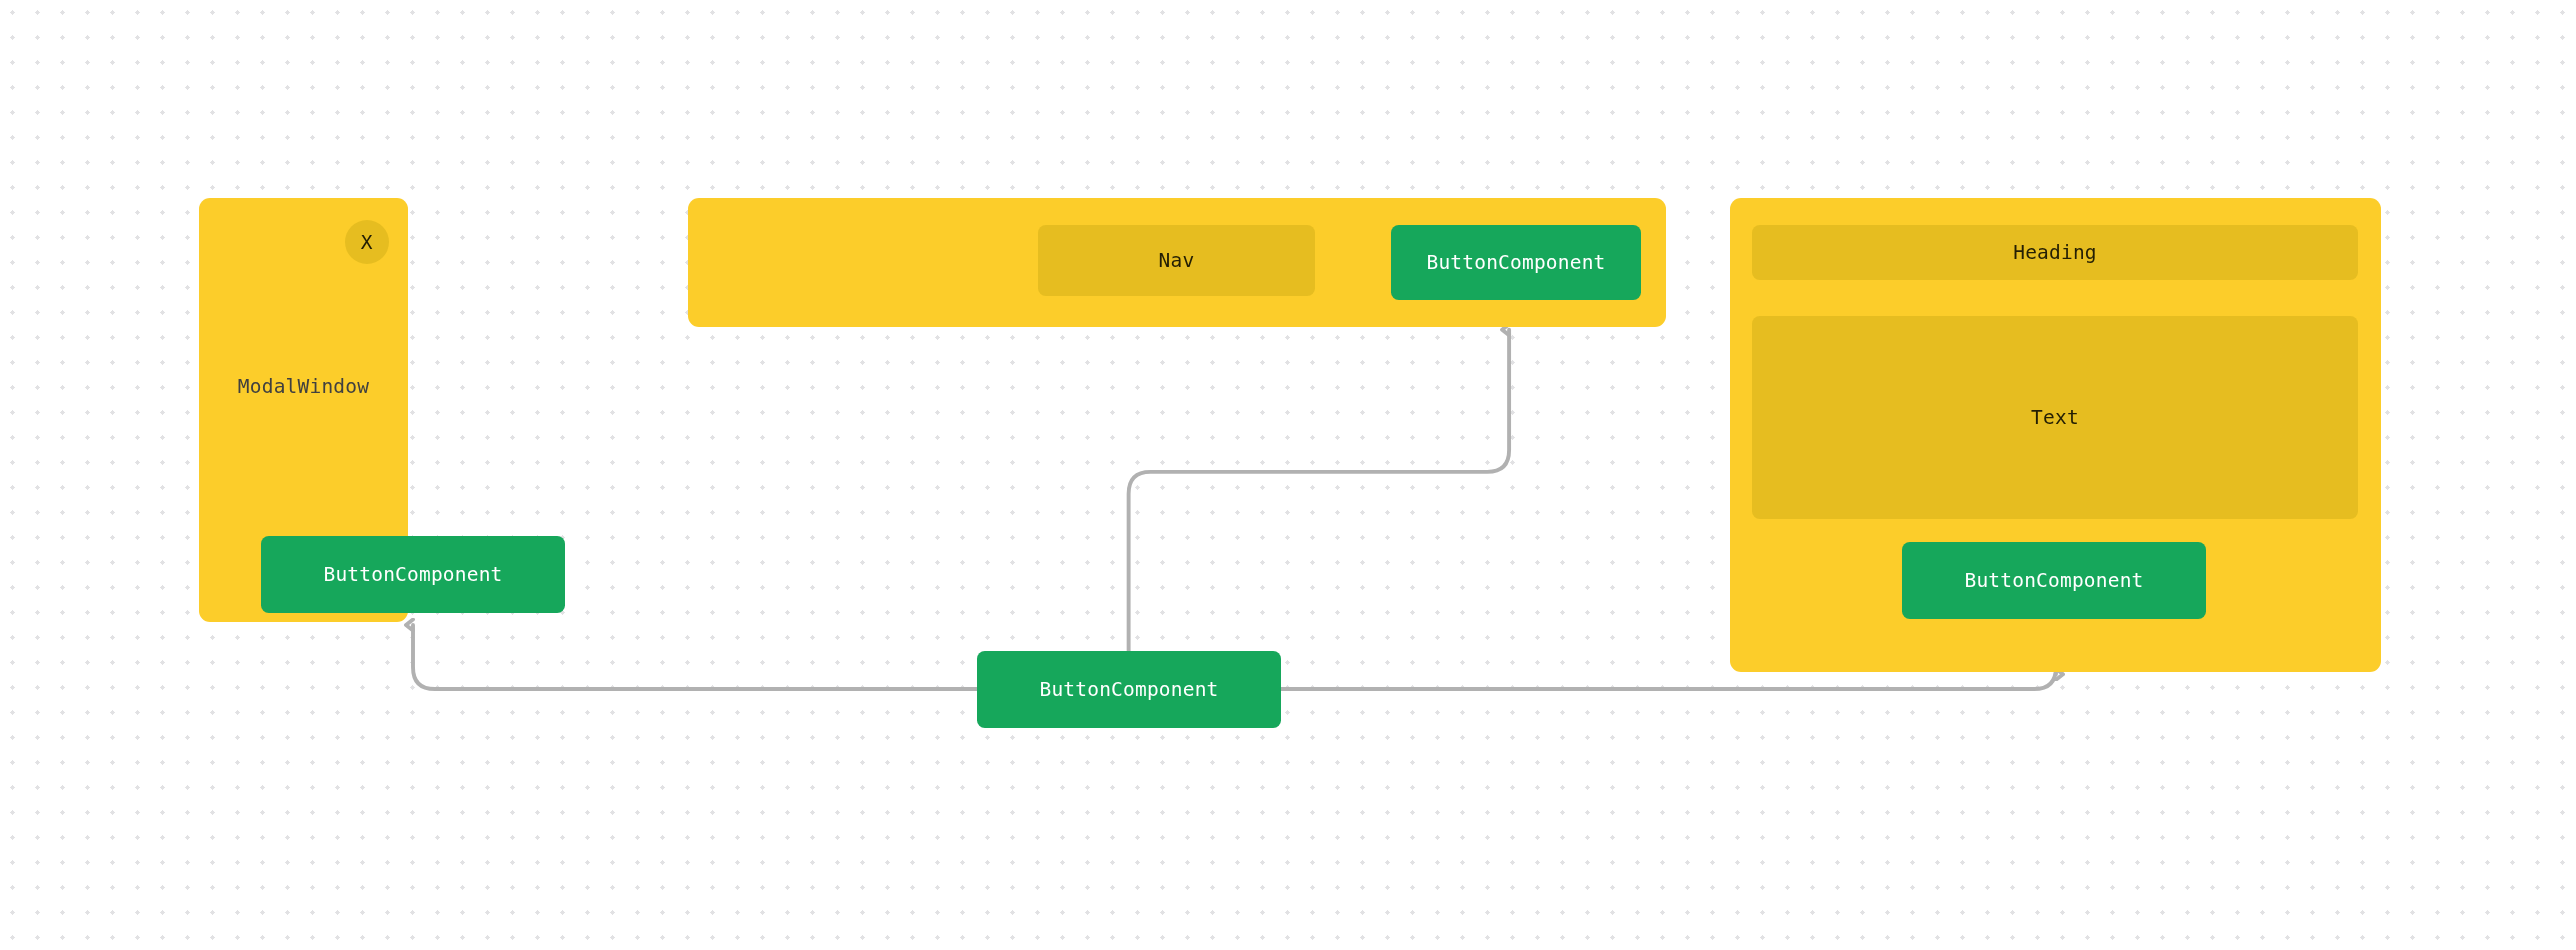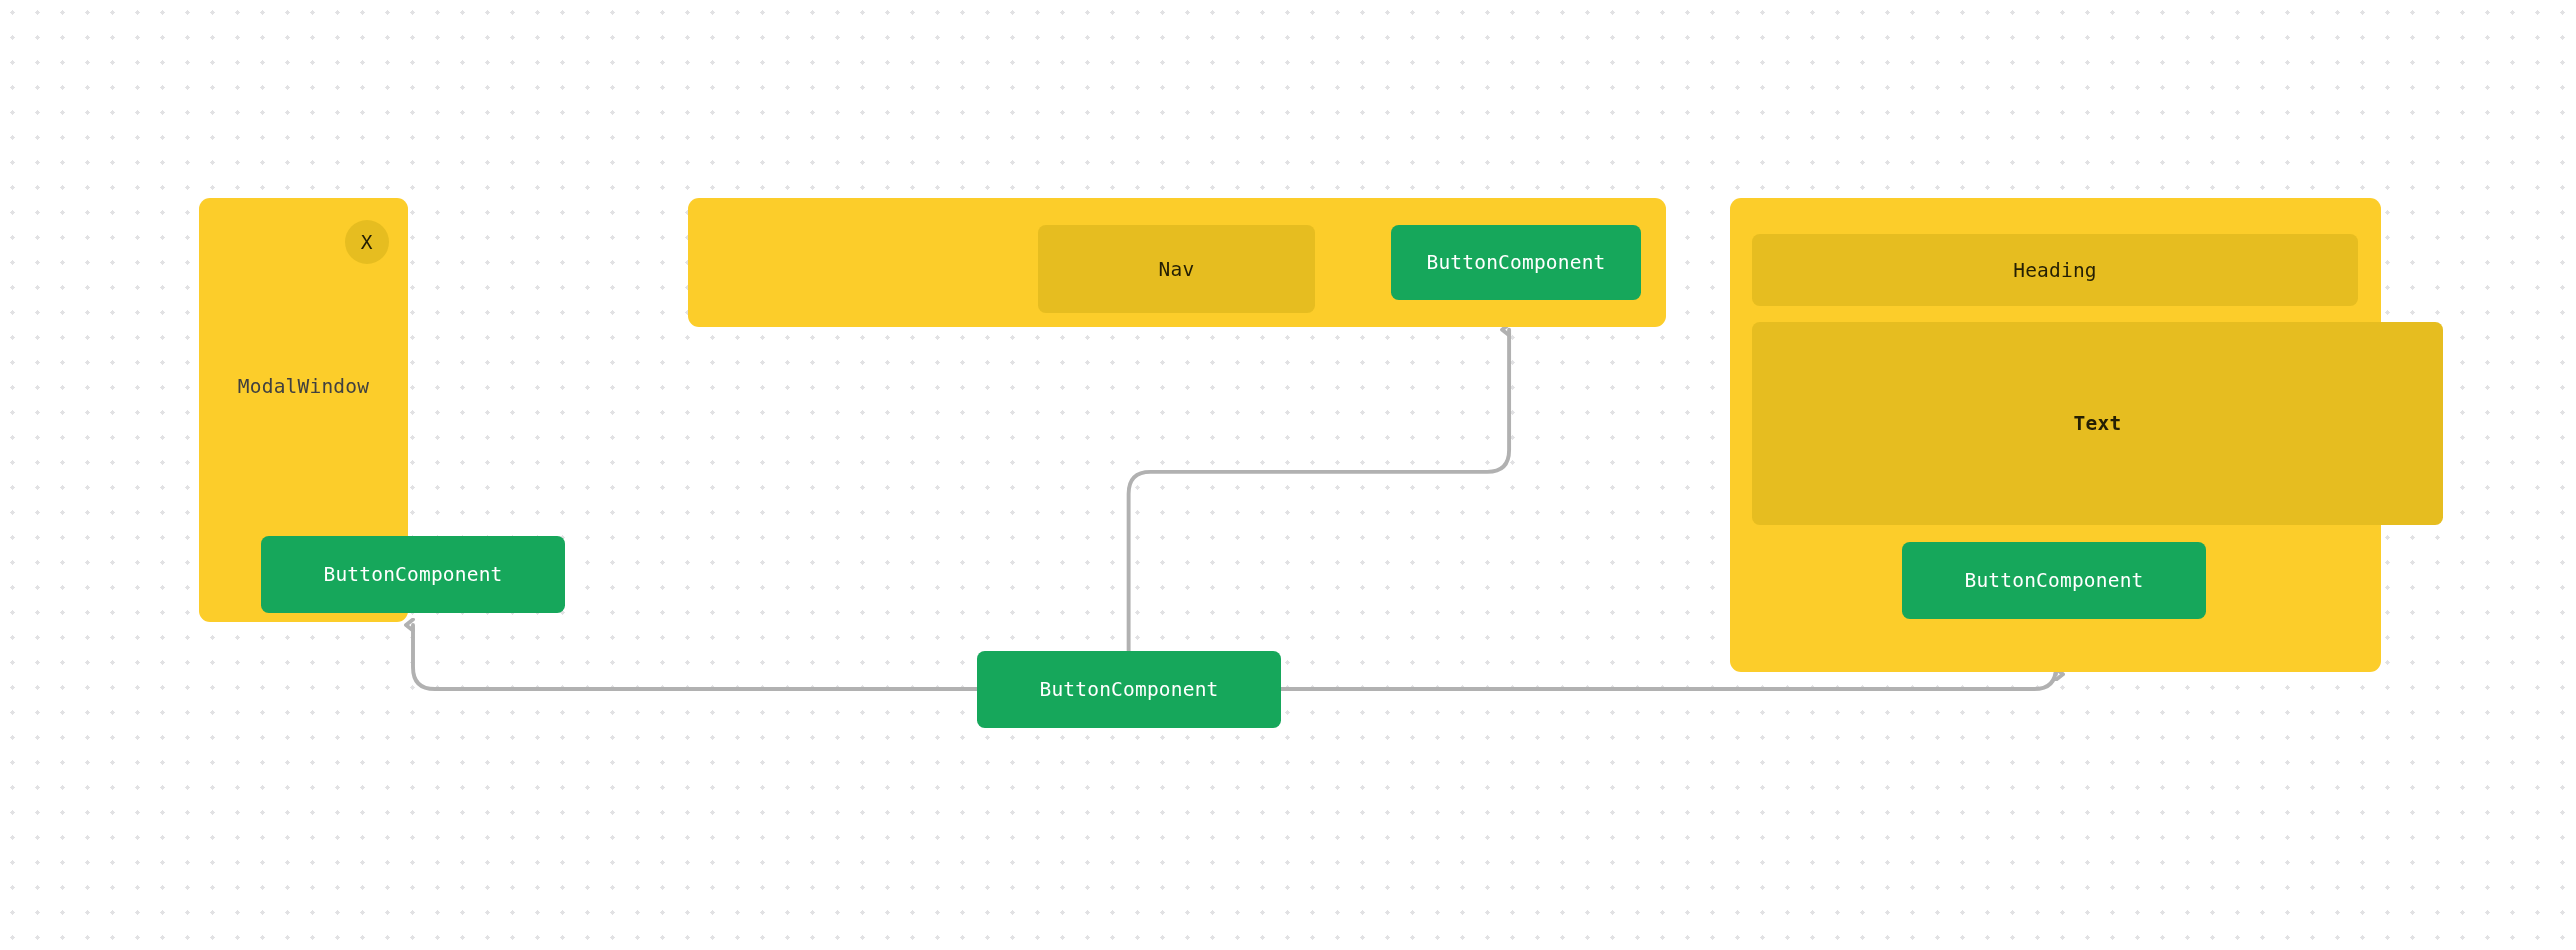--- a/index.html
+++ b/index.html
@@ -128,48 +128,47 @@
   #node-navbar .inner-box.logo {
     left: 25px;
     top: 27px;
     width: 251px;
     height: 75px;
   }
   #node-navbar .inner-box.nav {
     left: 350px;
     top: 27px;
     width: 277px;
-    height: 88px;
+    height: 71px;
   }
   #node-navbar .btn-green.navbtn {
     left: 703px;
     top: 27px;
     width: 250px;
     height: 75px;
   }
 
   
   #node-content {
     left: 1730px;
     top: 198px;
     width: 651px;
     height: 474px;
   }
   #node-content .inner-box.heading {
     left: 22px;
-    top: 36px;
+    top: 27px;
     width: 606px;
-    height: 72px;
+    height: 55px;
   }
   #node-content .inner-box.text {
     left: 22px;
-    top: 124px;
-    width: 691px;
+    top: 118px;
+    width: 606px;
     height: 203px;
-    font-weight: bold;
   }
   #node-content .btn-green.contentbtn {
     left: 172px;
     top: 344px;
     width: 304px;
     height: 77px;
   }
 
   
   #node-center {

